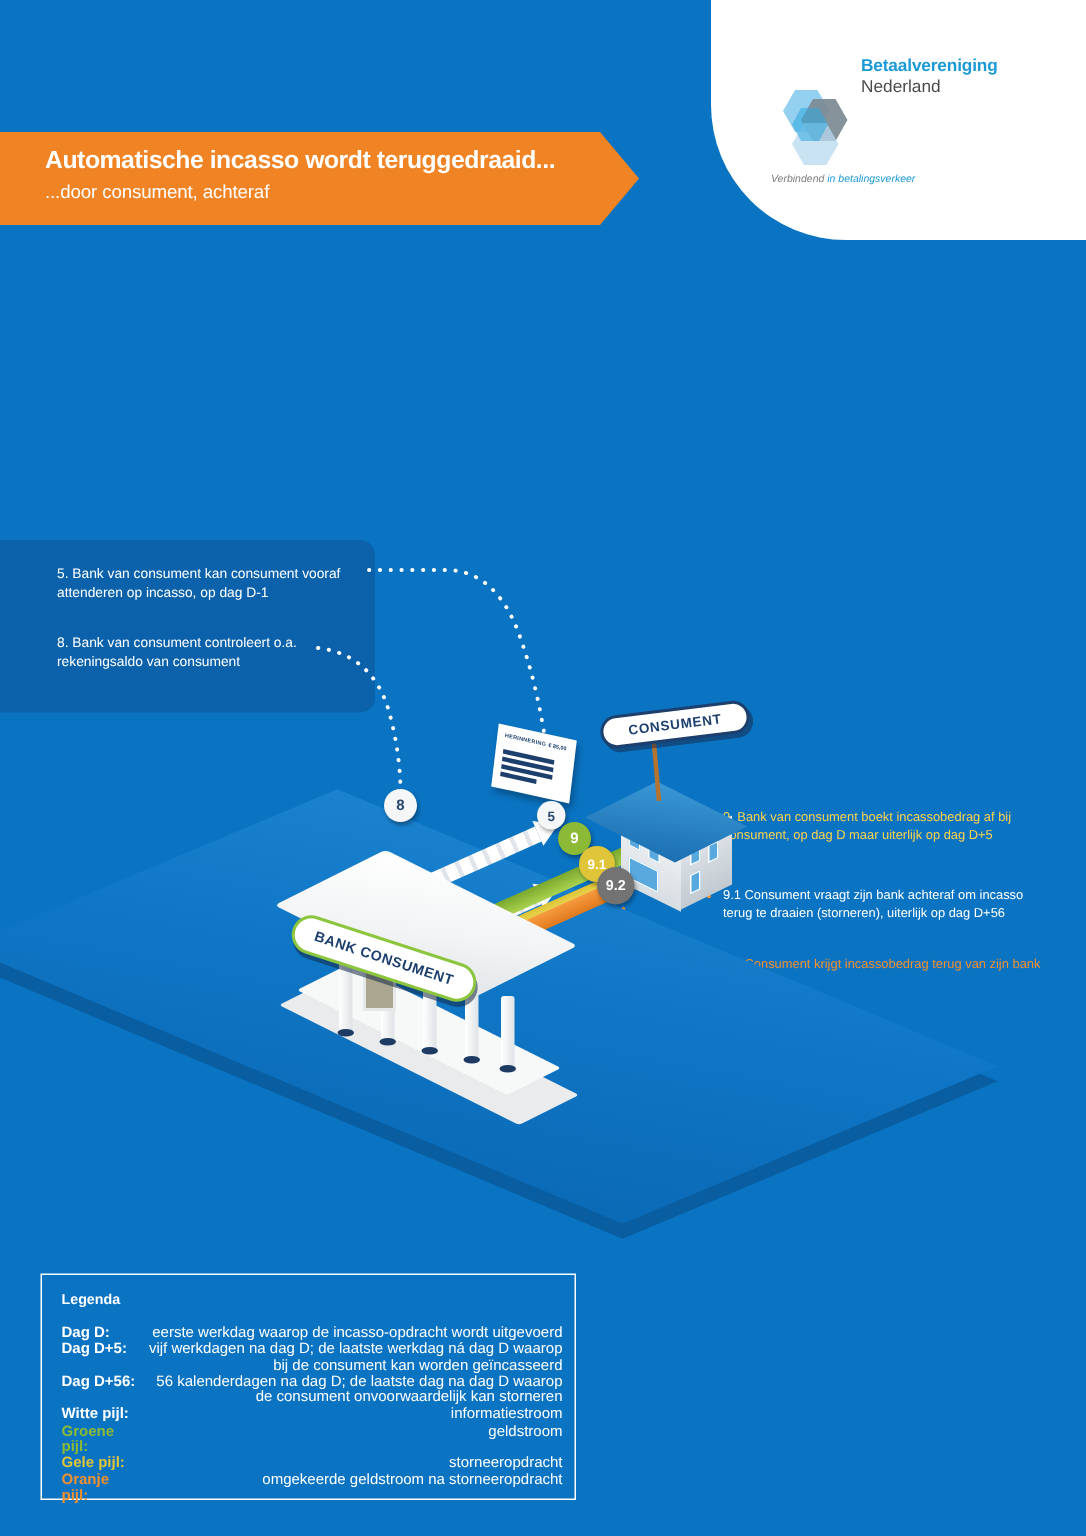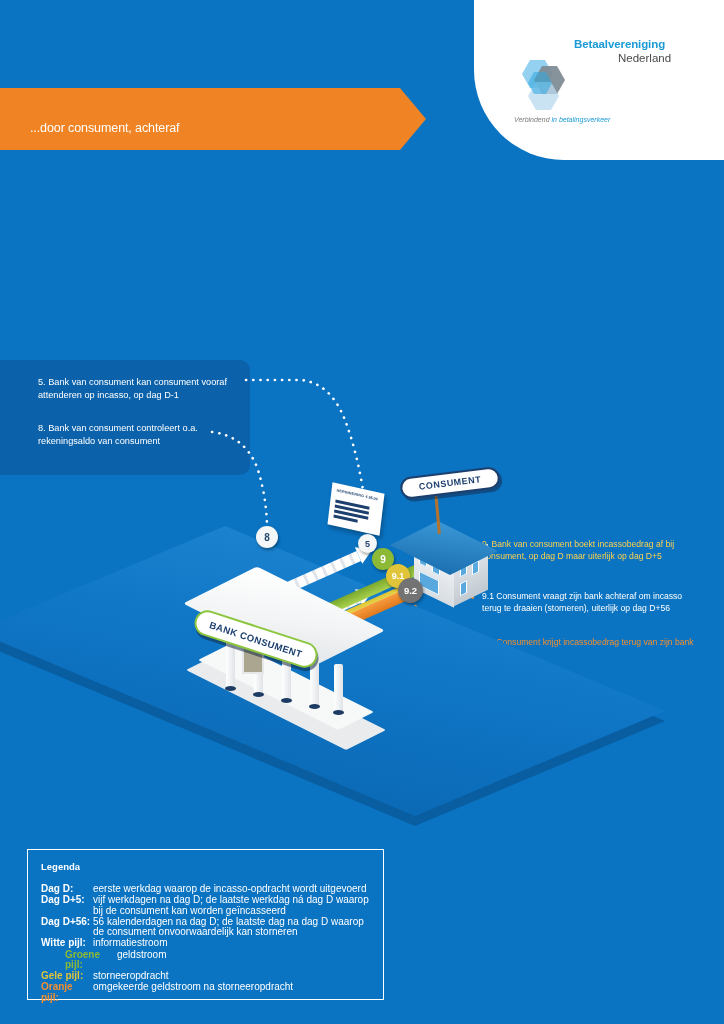--- a/index.html
+++ b/index.html
@@ -18,21 +18,21 @@
     background: #ffffff;
     border-radius: 0 0 0 90px;
   }
   .logo-wrap {
     position: absolute; right: 40px; top: 78px;
     width: 190px; text-align: left;
   }
   .logo-mark { position: absolute; left: 8px; top: 18px; width: 56px; height: 60px; }
   .logo-text { margin-left: 70px; }
   .logo-l1 { color: #1b9ad6; font-size: 11.5px; font-weight: bold; letter-spacing: -0.1px; line-height: 13px; }
-  .logo-l2 { color: #4a4a4a; font-size: 11.5px; line-height: 14px; margin-left: 44px; }
+  .logo-l2 { color: #4a4a4a; font-size: 11.5px; line-height: 14px; }
   .logo-tag { position: absolute; left: 10px; top: 78px; font-size: 7px; font-style: italic; color: #1b9ad6; white-space: nowrap; }
   .logo-tag i { color: #7d7d7d; font-style: italic; }
 
   .title-bar {
     position: absolute; left: 0; top: 88px;
     width: 400px; height: 62px;
     background: #f08323;
   }
   .title-bar::after {
     content: ""; position: absolute; right: -26px; top: 0;
@@ -177,21 +177,21 @@
   .legend {
     position:absolute; left:27px; top:849px;
     width:357px; height:151px;
     border:1.4px solid #ffffff;
     background:#0a73c2;
   }
   .legend-title { position:absolute; left:13px; top:11px; color:#ffffff; font-size:9.5px; font-weight:bold; }
   .legend-rows { position:absolute; left:13px; top:34px; width:334px; }
   .lrow { display:flex; margin-bottom:0.5px; font-size:10px; line-height:10.6px; }
   .lterm { width:52px; flex:0 0 52px; font-weight:bold; }
-  .ldesc { flex:1; color:#ffffff; }
+  .ldesc { flex:1; color:#ffffff;text-align:right; }
 </style>
 </head>
 <body>
 
 <div id="page">
 
   <div class="logo-panel">
     <div class="logo-wrap">
       <svg class="logo-mark" viewBox="0 0 56 60">
         <polygon points="18,4 33,4 41,18 33,32 18,32 10,18" fill="#8ecdef" opacity="0.95"></polygon>
@@ -201,20 +201,21 @@
       </svg>
       <div class="logo-text">
         <div class="logo-l1">Betaalvereniging</div>
         <div class="logo-l2">Nederland</div>
       </div>
       <div class="logo-tag"><i>Verbindend</i><span> in betalingsverkeer</span></div>
     </div>
   </div>
 
   <div class="title-bar">
+    <div class="title-main">Automatische incasso wordt teruggedraaid...</div>
     <div class="title-sub">...door consument, achteraf</div>
   </div>
 
   <div class="info-panel">
     <div class="info-block info-b1">5. Bank van consument kan consument vooraf attenderen op incasso, op dag D‑1</div>
     <div class="info-block info-b2">8. Bank van consument controleert o.a. rekeningsaldo van consument</div>
   </div>
 
   <div class="annot annot-9">9. Bank van consument boekt incassobedrag af bij consument, op dag D maar uiterlijk op dag D+5</div>
   <div class="annot annot-91">9.1 Consument vraagt zijn bank achteraf om incasso terug te draaien (storneren), uiterlijk op dag D+56</div>
@@ -322,21 +323,21 @@
         </div>
         <div class="lrow">
           <div class="lterm" style="color: rgb(255, 255, 255);">Dag D+56:</div>
           <div class="ldesc">56 kalenderdagen na dag D; de laatste dag na dag D waarop de consument onvoorwaardelijk kan storneren</div>
         </div>
         <div class="lrow">
           <div class="lterm" style="color: rgb(255, 255, 255);">Witte pijl:</div>
           <div class="ldesc">informatiestroom</div>
         </div>
         <div class="lrow">
-          <div class="lterm" style="color: rgb(140, 186, 54); margin-left: 24px;">Groene pijl:</div>
+          <div class="lterm" style="color: rgb(140, 186, 54);">Groene pijl:</div>
           <div class="ldesc">geldstroom</div>
         </div>
         <div class="lrow">
           <div class="lterm" style="color: rgb(224, 197, 58);">Gele pijl:</div>
           <div class="ldesc">storneeropdracht</div>
         </div>
         <div class="lrow">
           <div class="lterm" style="color: rgb(244, 144, 47);">Oranje pijl:</div>
           <div class="ldesc">omgekeerde geldstroom na storneeropdracht</div>
         </div>

